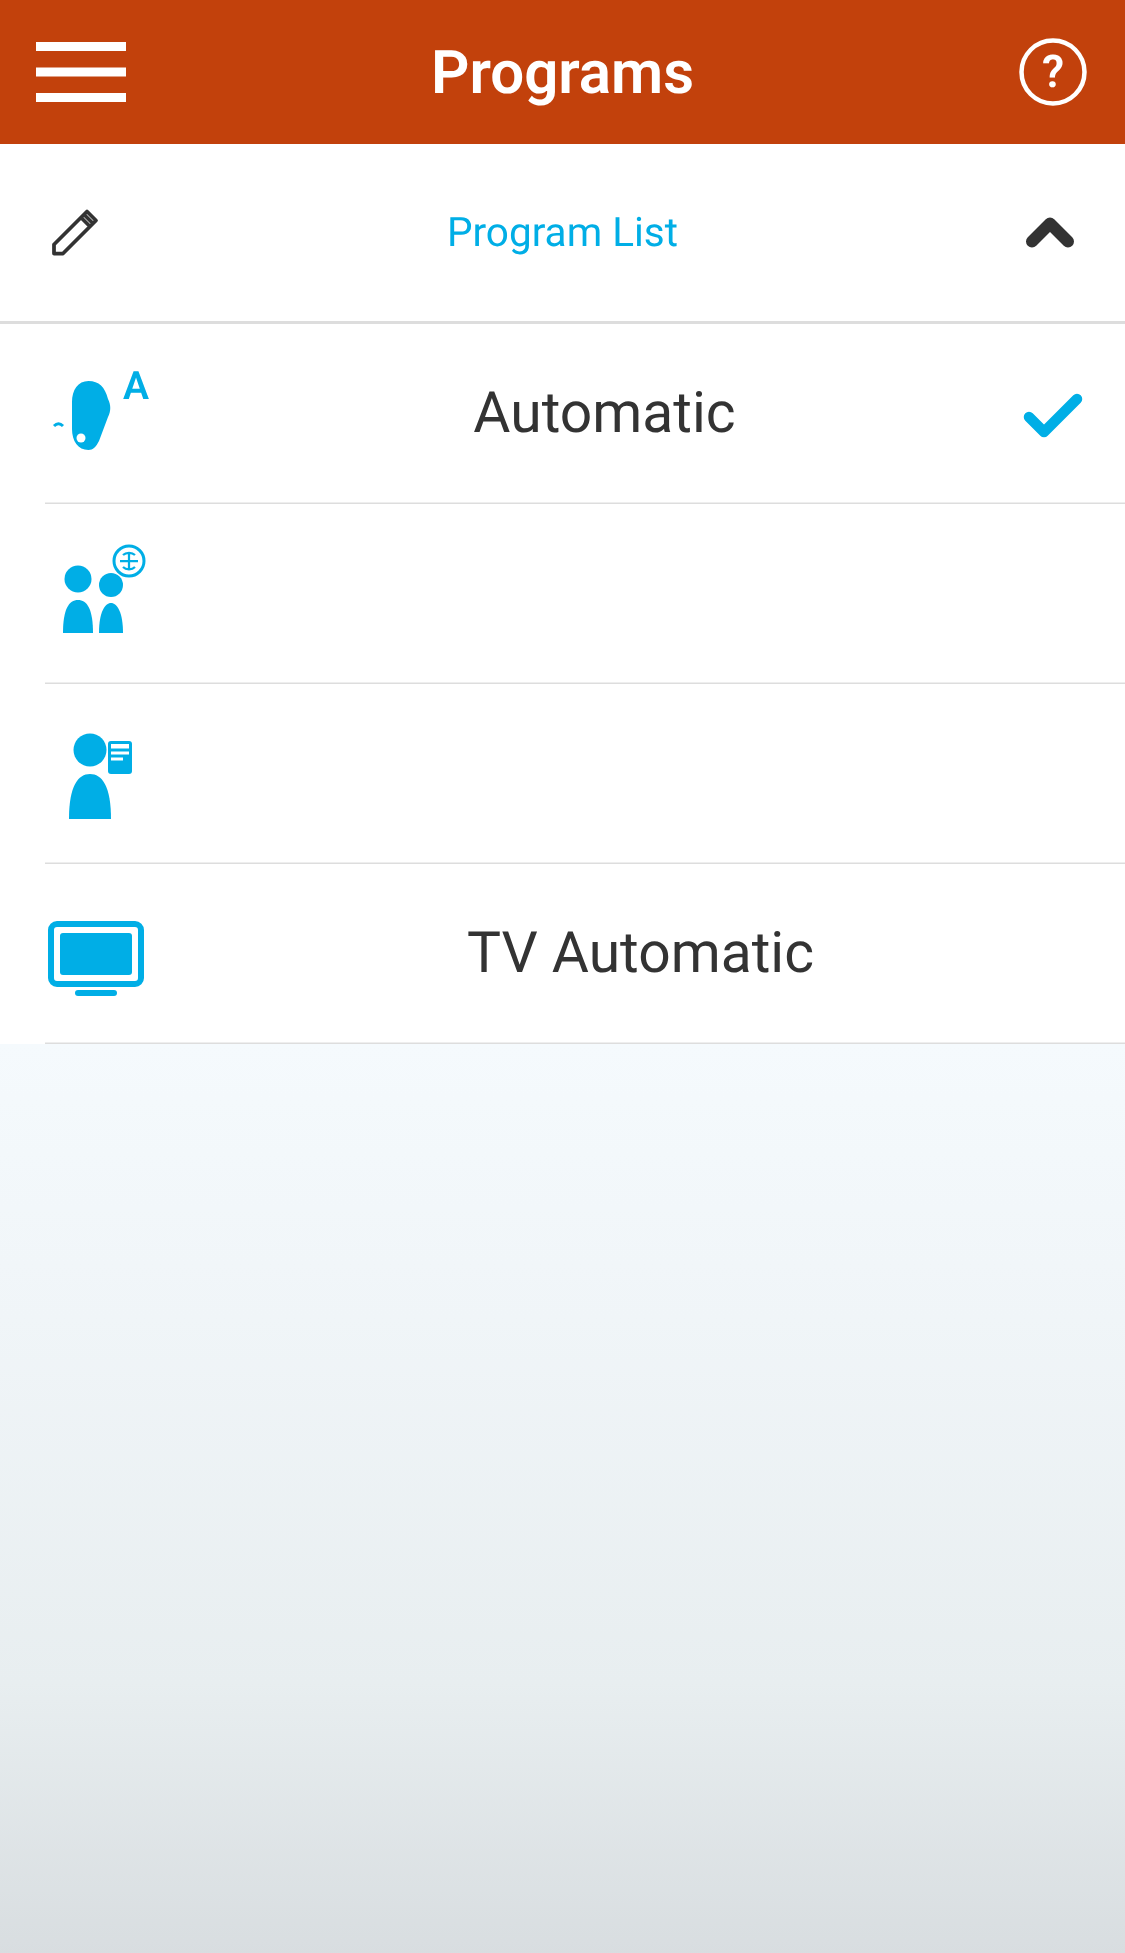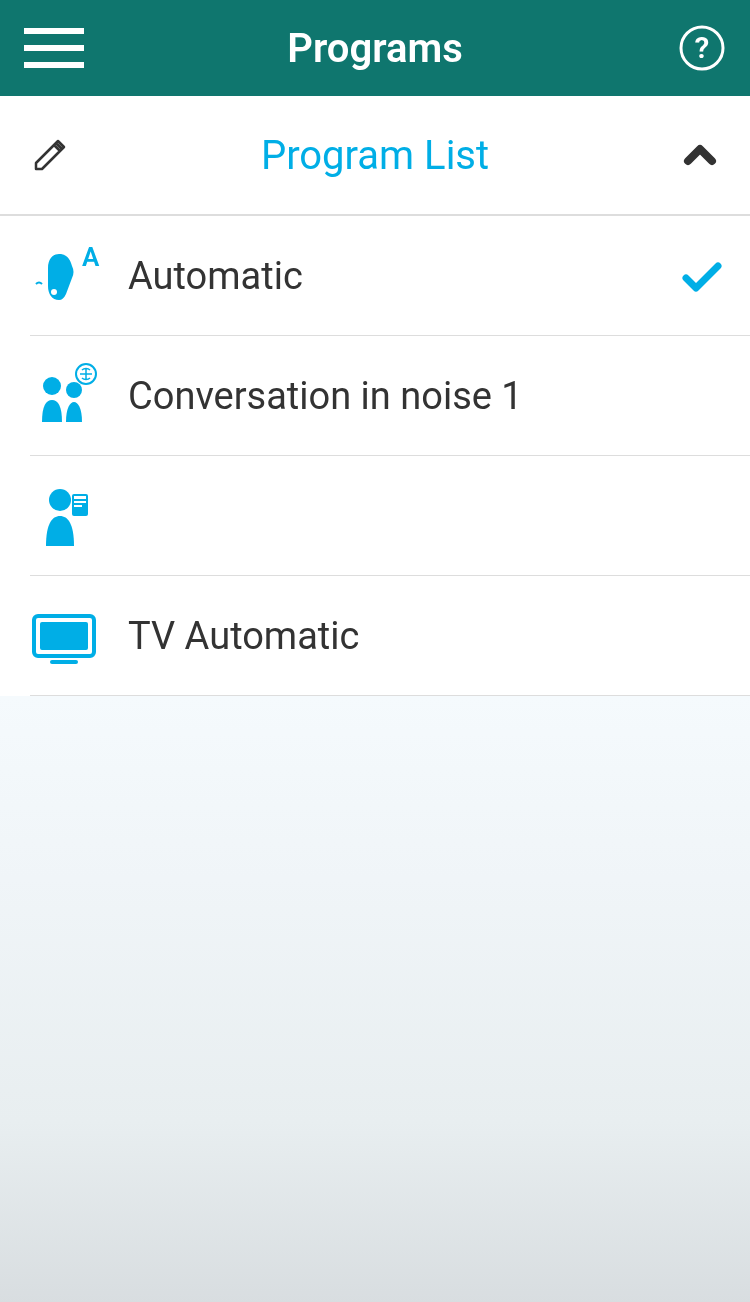--- a/index.html
+++ b/index.html
@@ -8,21 +8,21 @@
       box-sizing: border-box;
     }
     body {
       width: 750px;
       height: 1302px;
       font-family: -apple-system, BlinkMacSystemFont, "Segoe UI", Roboto, Helvetica, Arial, sans-serif;
       background: #fff;
       overflow: hidden;
     }
     .header {
-      background: #0f766e;
+      background: #c2410c;
       height: 96px;
       display: flex;
       align-items: center;
       justify-content: space-between;
       padding: 0 24px;
     }
     .menu-icon {
       width: 60px;
       height: 40px;
       display: flex;
@@ -66,21 +66,21 @@
       width: 40px;
       height: 40px;
       cursor: pointer;
     }
     .edit-icon svg {
       width: 100%;
       height: 100%;
     }
     .subheader-title {
       color: #00aee6;
-      font-size: 40px;
+      font-size: 27px;
       font-weight: 400;
       position: absolute;
       left: 50%;
       transform: translateX(-50%);
     }
     .collapse-icon {
       width: 40px;
       height: 40px;
       cursor: pointer;
       display: flex;
@@ -130,20 +130,21 @@
     }
     .item-icon svg {
       width: 100%;
       height: 100%;
     }
     .item-label {
       font-size: 38px;
       color: #333;
       margin-left: 24px;
       flex: 1;
+      text-align: center;
     }
     .check-icon {
       width: 48px;
       height: 48px;
       flex-shrink: 0;
     }
     .check-icon svg {
       width: 100%;
       height: 100%;
     }
@@ -207,21 +208,20 @@
     <div class="item-icon">
       <svg viewBox="0 0 80 80">
         <circle cx="28" cy="30" r="9" fill="#00aee6"></circle>
         <path d="M 18 66 C 18 50 22 44 28 44 C 34 44 38 50 38 66 Z" fill="#00aee6"></path>
         <circle cx="50" cy="34" r="8" fill="#00aee6"></circle>
         <path d="M 42 66 C 42 52 46 46 50 46 C 54 46 58 52 58 66 Z" fill="#00aee6"></path>
         <circle cx="62" cy="18" r="10" fill="none" stroke="#00aee6" stroke-width="2"></circle>
         <path d="M 58 14 C 60 12 64 12 66 14 M 58 22 C 60 24 64 24 66 22 M 62 12 L 62 24 M 56 18 L 68 18" stroke="#00aee6" stroke-width="1.5" fill="none"></path>
       </svg>
     </div>
-    <div class="item-label">Conversation in noise 1</div>
   </div>
 
   <div class="list-item">
     <div class="item-icon">
       <svg viewBox="0 0 80 80">
         <circle cx="36" cy="24" r="11" fill="#00aee6"></circle>
         <path d="M 22 70 C 22 48 28 40 36 40 C 44 40 50 48 50 70 Z" fill="#00aee6"></path>
         <rect x="48" y="18" width="16" height="22" rx="2" fill="#00aee6"></rect>
         <rect x="50" y="20" width="12" height="3" fill="#fff"></rect>
         <rect x="50" y="25" width="12" height="2" fill="#fff"></rect>

